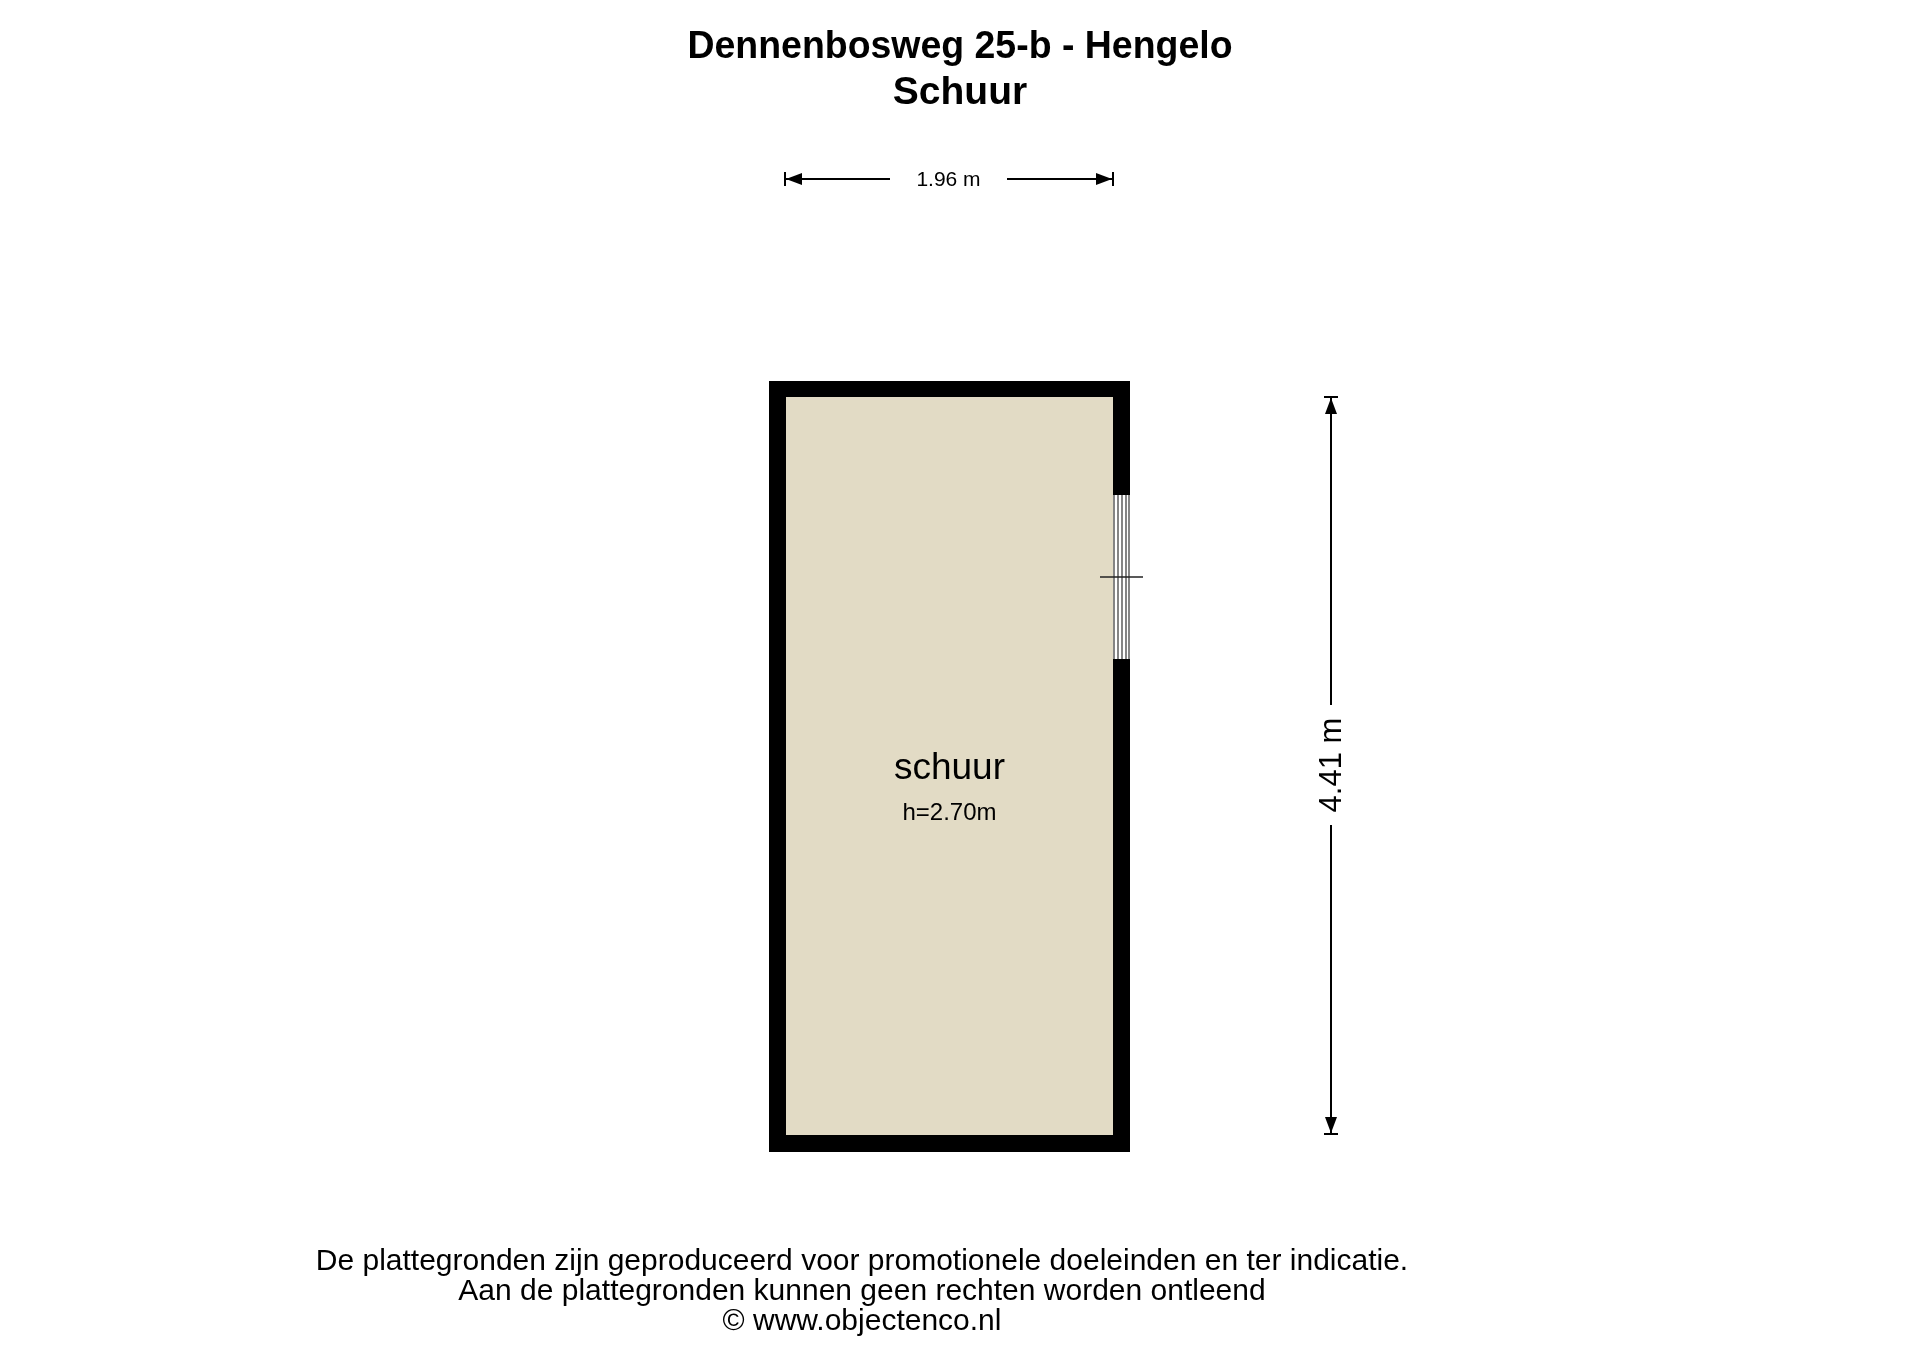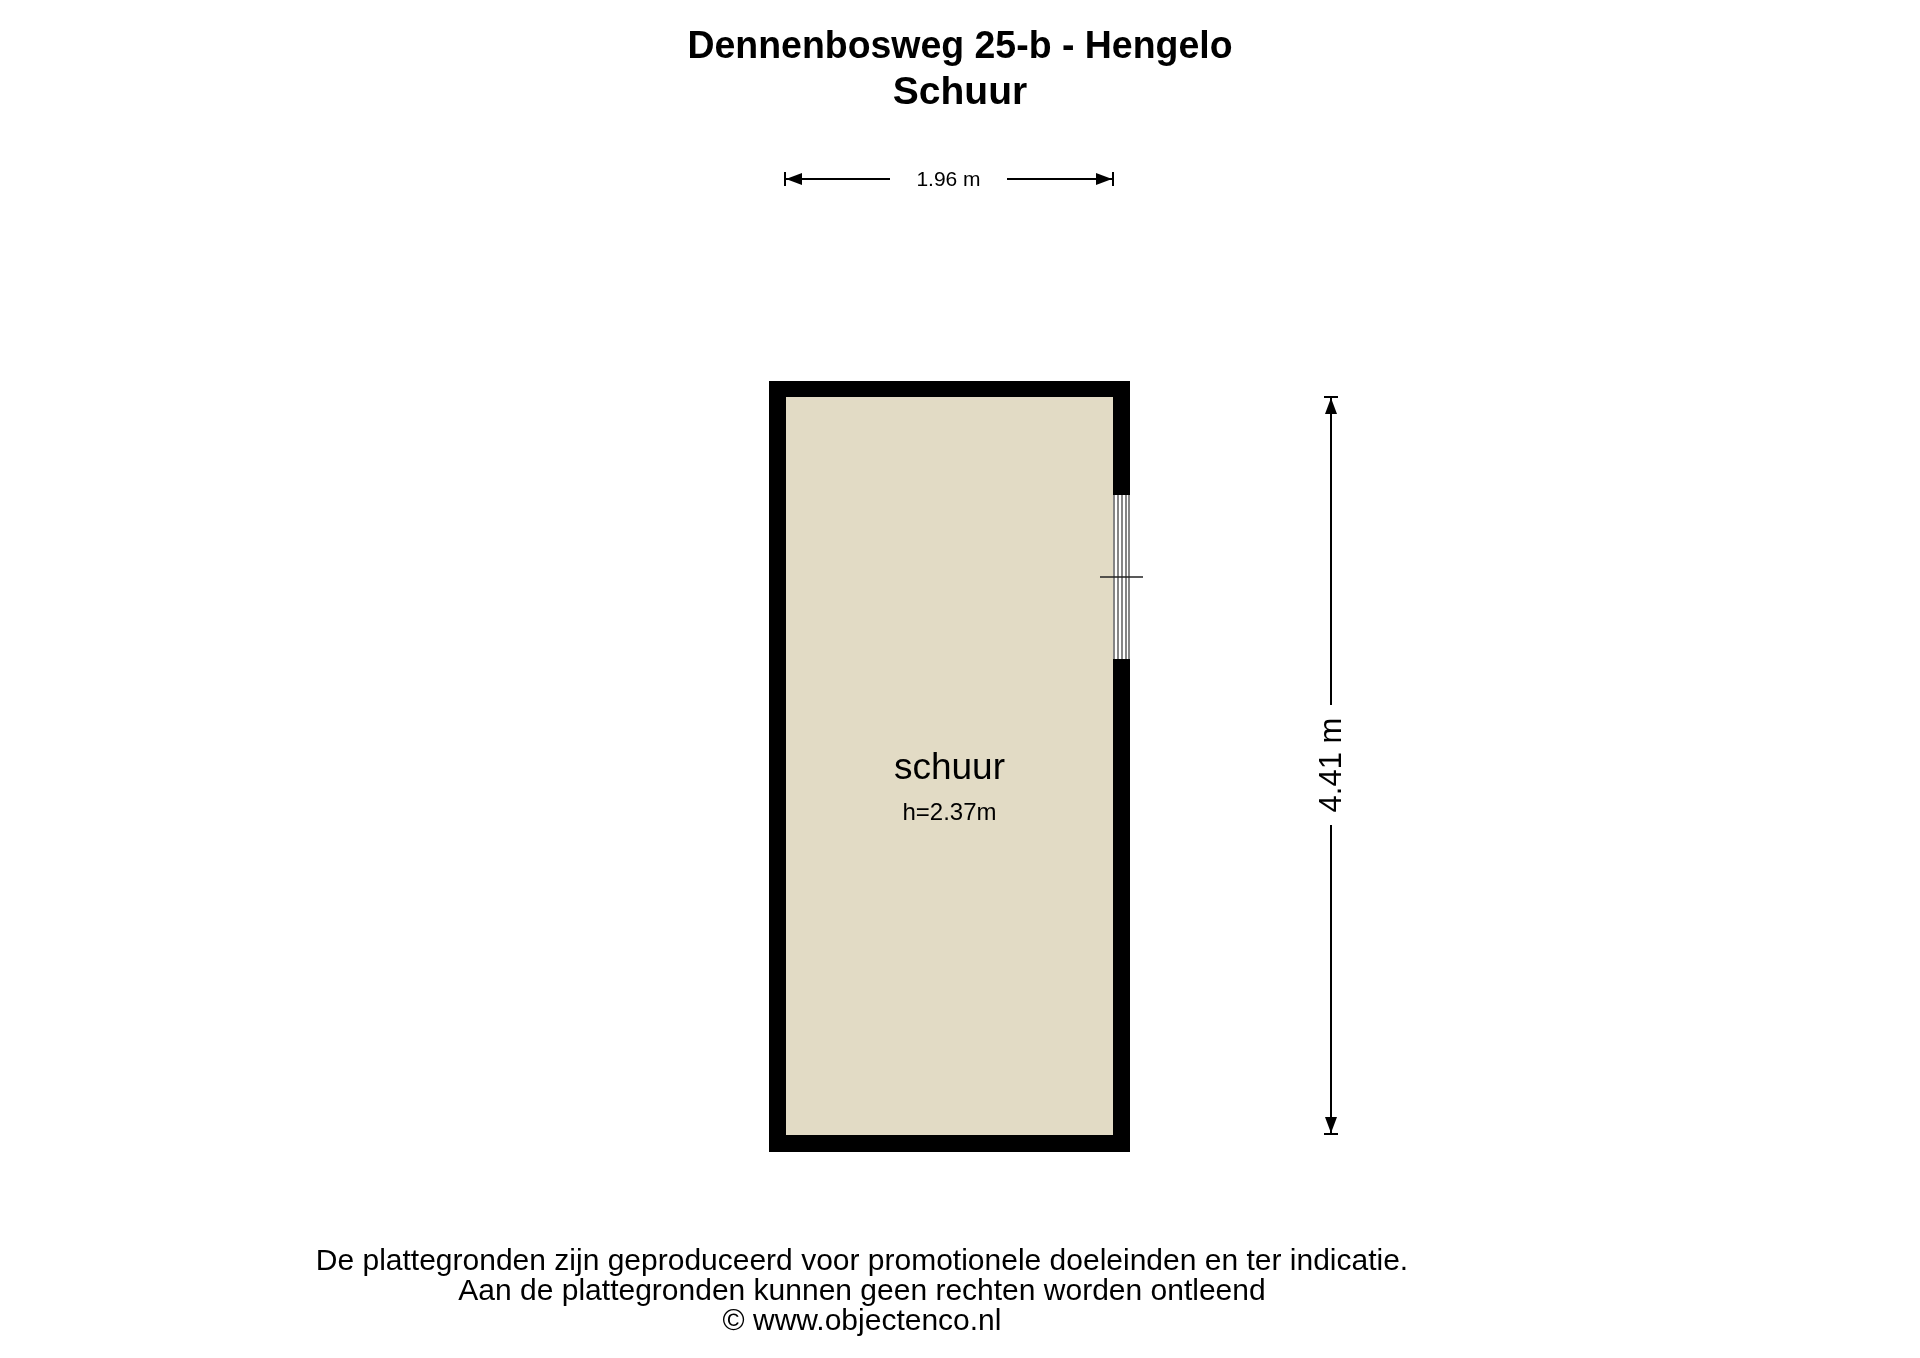--- a/index.html
+++ b/index.html
@@ -61,17 +61,17 @@
     <line x1="1324" y1="1134" x2="1338" y2="1134" stroke="#000" stroke-width="2"></line>
     <polygon points="1331,398 1325,414 1337,414" fill="#000"></polygon>
     <polygon points="1331,1133 1325,1117 1337,1117" fill="#000"></polygon>
   </g>
 </svg>
 
 <div class="abs dim-h-label">1.96 m</div>
 <div class="abs dim-v-label">4.41 m</div>
 
 <div class="abs room-name">schuur</div>
-<div class="abs room-height">h=2.37m</div>
+<div class="abs room-height">h=2.70m</div>
 
 <div class="abs footer f1">De plattegronden zijn geproduceerd voor promotionele doeleinden en ter indicatie.</div>
 <div class="abs footer f2">Aan de plattegronden kunnen geen rechten worden ontleend</div>
 <div class="abs footer f3">© www.objectenco.nl</div>
 
 </body></html>

